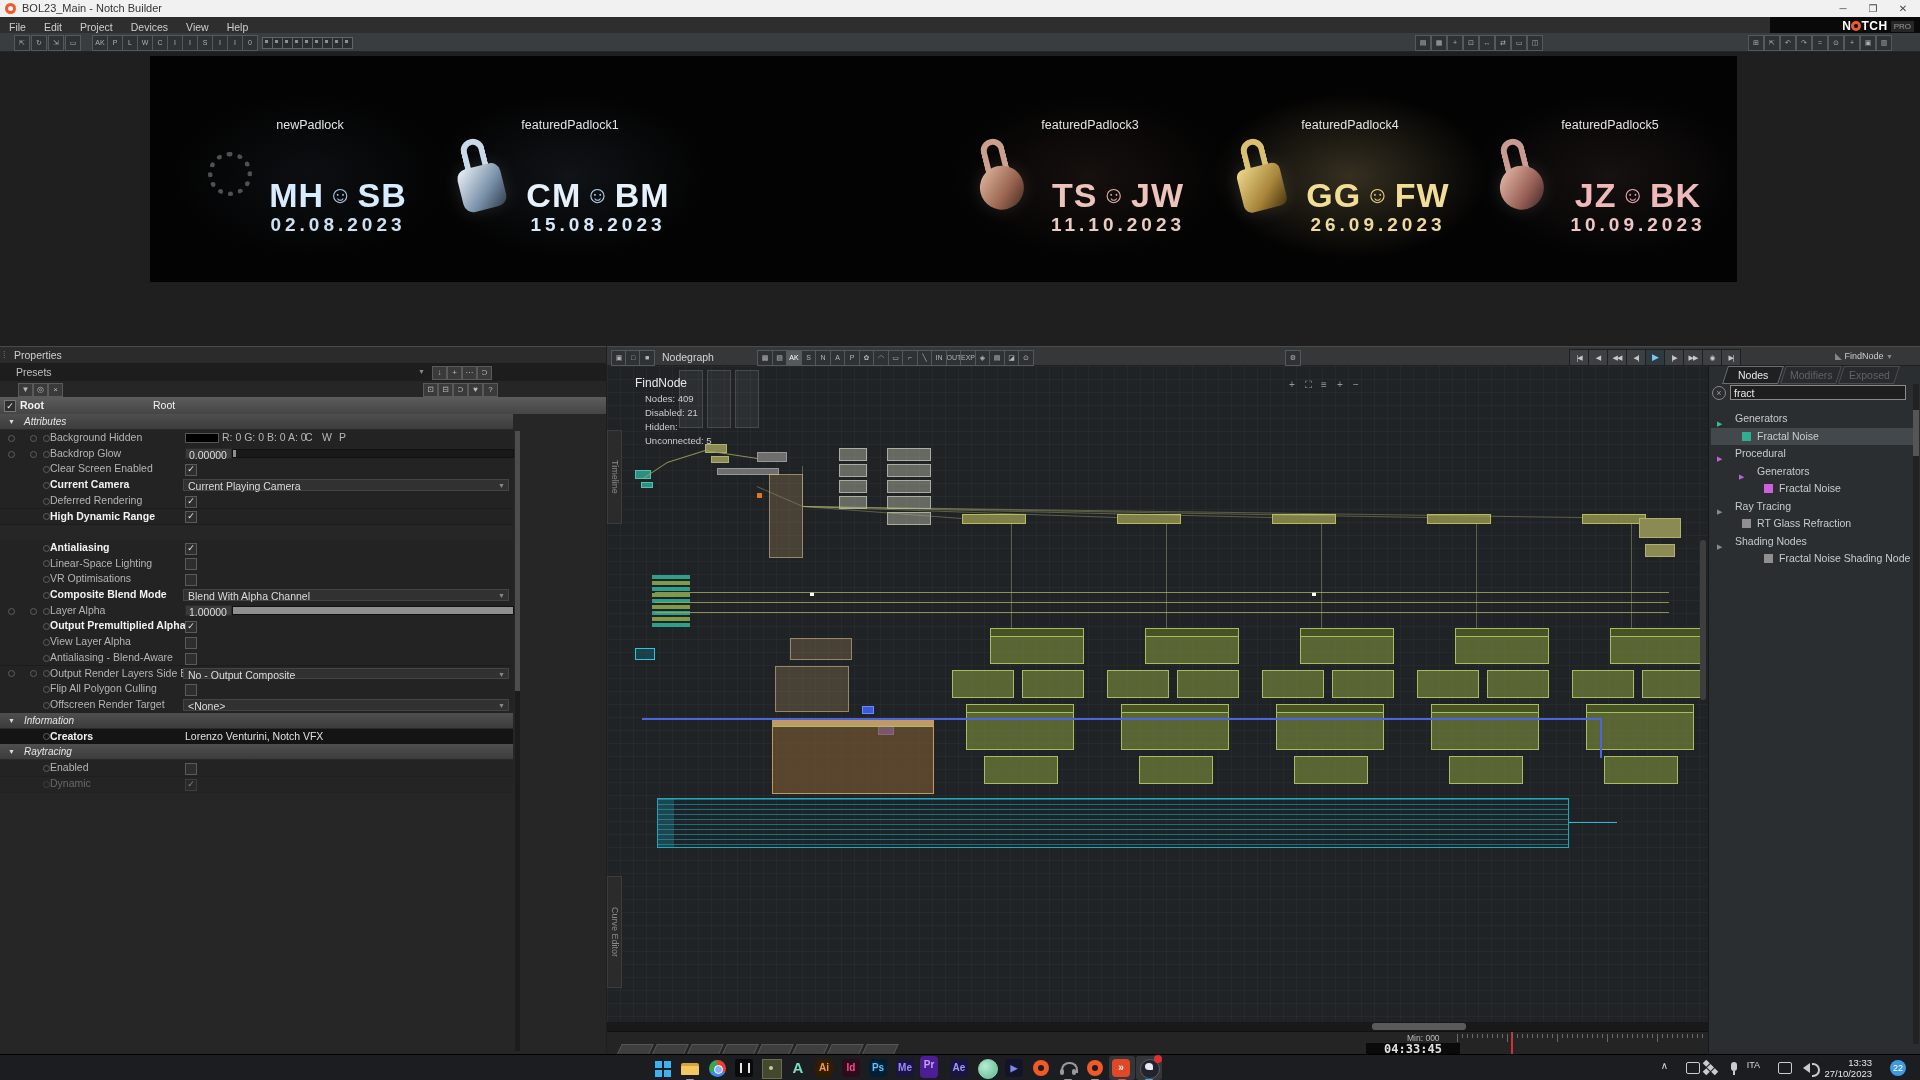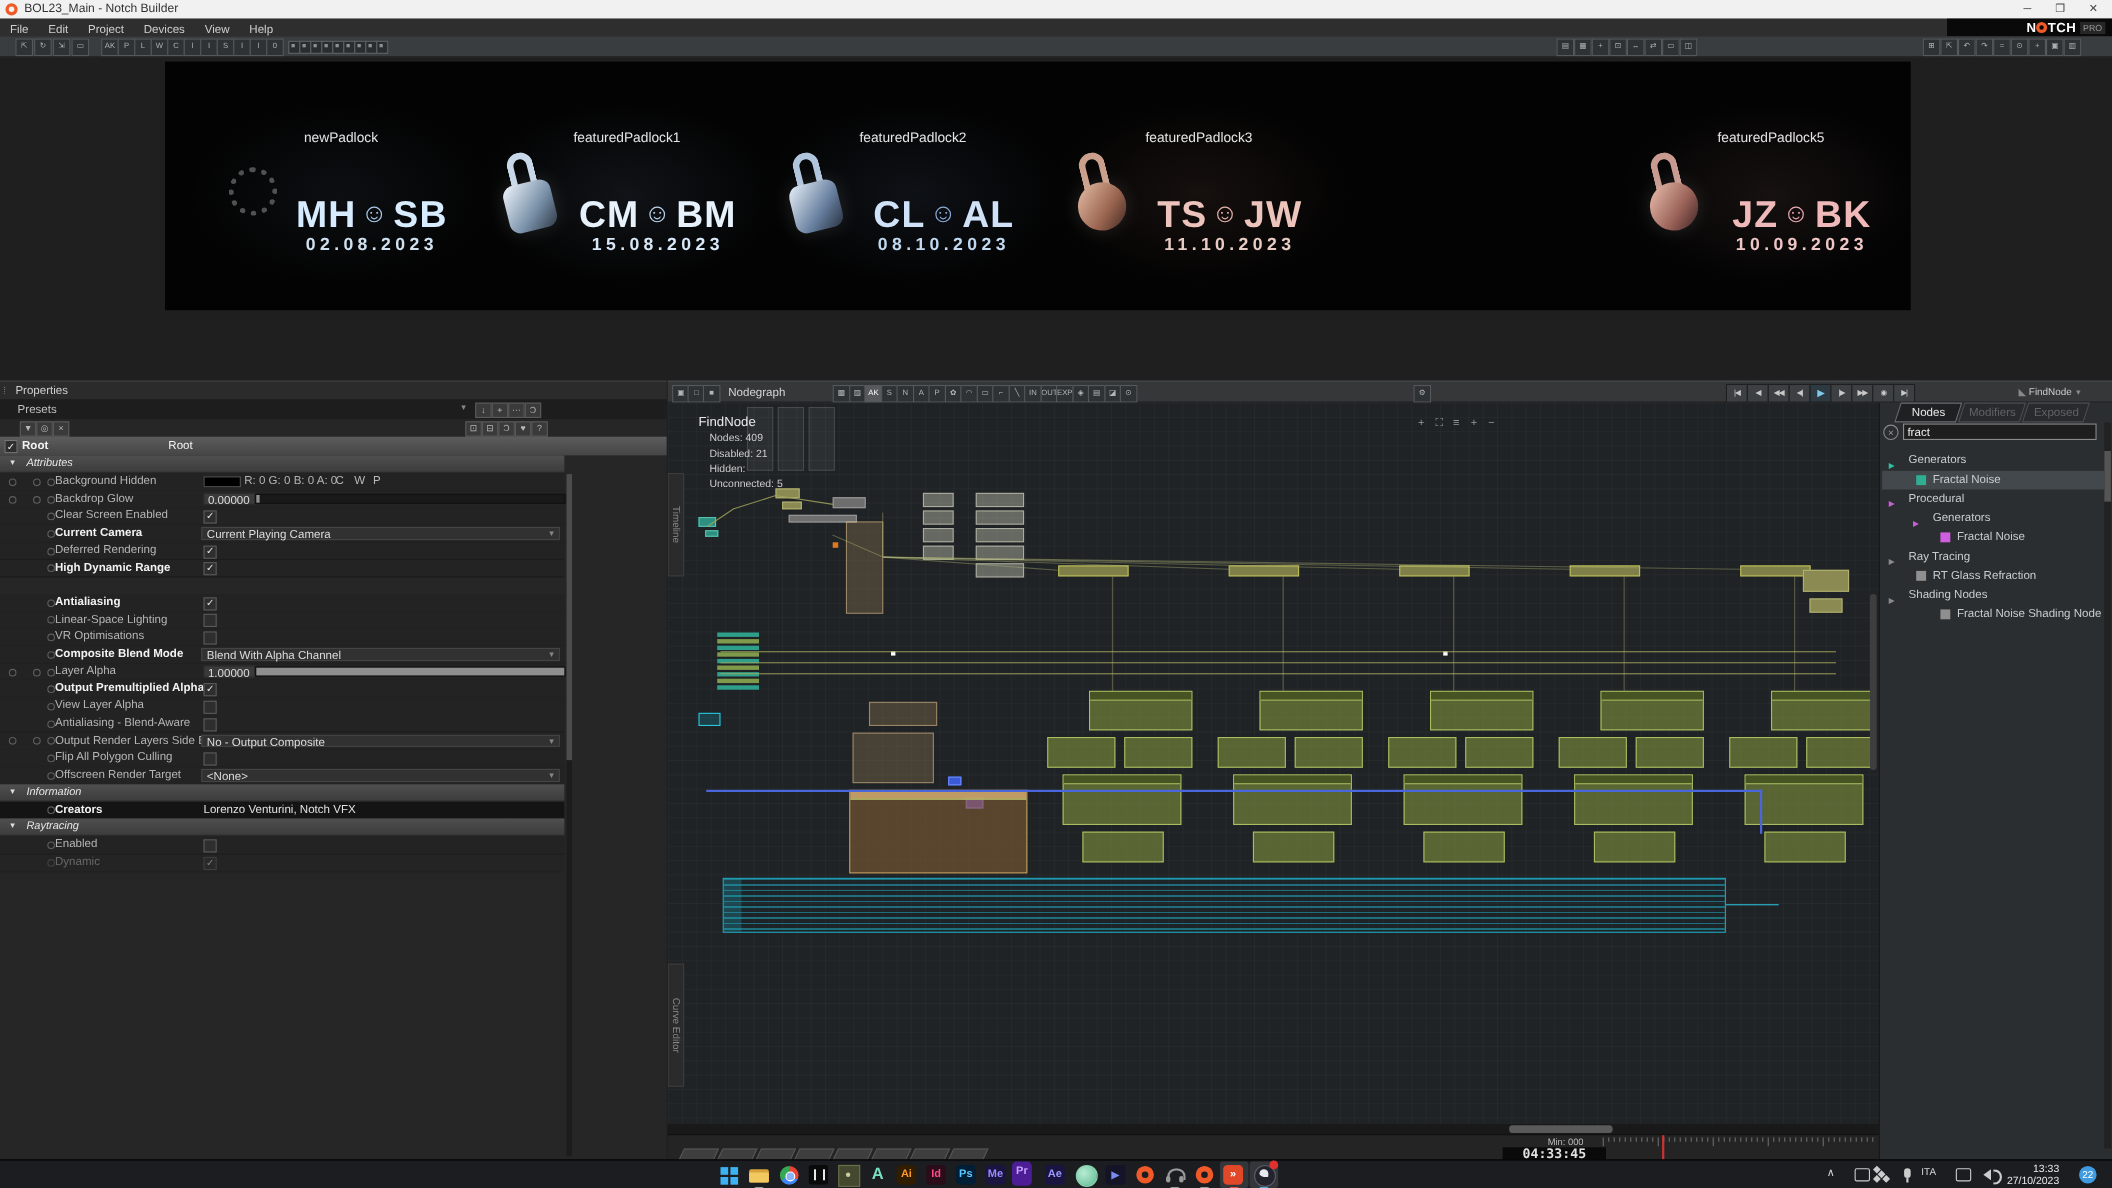--- a/index.html
+++ b/index.html
@@ -25,21 +25,21 @@
     font-size:7px;text-align:center;line-height:13px;overflow:hidden;}
   .mon{position:absolute;top:4px;width:9px;height:10px;background:#2a2d2f;border:1px solid #606468;}
   .mon:after{content:"";position:absolute;left:2px;top:2px;width:3px;height:3px;background:#8a9094;}
   
   #viewport{left:150px;top:56px;width:1587px;height:226px;background:#030303;overflow:hidden;}
   .card{position:absolute;top:0;width:260px;height:213px;}
   .card .glow{position:absolute;left:-20px;top:30px;width:300px;height:180px;border-radius:50%;}
   .card-label{position:absolute;left:0;top:62px;width:100%;text-align:center;color:#e4e4e4;font-size:12.5px;}
   .initials{position:absolute;left:58px;top:120px;width:200px;text-align:center;font-weight:bold;font-size:34px;letter-spacing:1px;}
   .initials .smiley{font-size:24px;vertical-align:4px;padding:0 4px;font-weight:normal;}
-  .pdate{position:absolute;left:58px;top:158px;width:200px;text-align:center;font-weight:bold;font-size:16px;letter-spacing:4px;}
+  .pdate{position:absolute;left:58px;top:158px;width:200px;text-align:center;font-weight:bold;font-size:19px;letter-spacing:4px;}
   .padlock{position:absolute;left:16px;top:82px;width:46px;height:76px;transform:rotate(-14deg);}
   .shackle{margin:0 auto;width:24px;height:32px;border:6px solid #ccc;border-bottom:none;border-radius:13px 13px 0 0;box-sizing:border-box;}
   .plbody{width:44px;height:44px;margin:-4px auto 0;}
   .spinner{position:absolute;left:28px;top:96px;width:34px;height:34px;border:5px dotted #6a6a6a;border-radius:50%;opacity:0.75;}
   
   #props{left:0;top:346px;width:606px;height:708px;background:#262626;border-top:1px solid #4a4a4a;}
   #props-header{left:0;top:0;width:606px;height:16px;background:#2b2b2b;color:#cfcfcf;font-size:10.5px;line-height:16px;}
   #props-grip{left:3px;top:0;color:#777;font-size:9px;line-height:16px;}
   #presets-bar{left:0;top:16px;width:606px;height:18px;background:#1d1d1d;color:#c0c0c0;font-size:10.5px;line-height:18px;}
   #filter-bar{left:0;top:34px;width:606px;height:16px;background:#262626;}
@@ -221,39 +221,39 @@
     <div class="card" style="left: 290px;">
       <div class="glow" style="background: radial-gradient(rgba(130, 160, 200, 0.1) 0%, transparent 65%);"></div>
       <div class="card-label">featuredPadlock1</div>
       <div class="padlock">
         <div class="shackle" style="border-color: rgb(200, 216, 232);"></div>
         <div class="plbody" style="background: linear-gradient(135deg, rgb(240, 246, 252), rgb(120, 144, 168) 60%, rgb(48, 58, 72)); border-radius: 10px; box-shadow: rgba(255, 255, 255, 0.12) 0px 0px 18px;"></div>
       </div>
       <div class="initials" style="color: rgb(230, 241, 251);"><span>CM</span><span class="smiley" style="color:#b8d0e8">☺</span><span>BM</span></div>
       <div class="pdate" style="color: rgb(216, 232, 248);">15.08.2023</div>
     </div>
-    <div class="card" style="left: 550px;">
-      <div class="glow" style="background: radial-gradient(rgba(110, 140, 190, 0.1) 0%, transparent 65%);"></div>
-      <div class="card-label">featuredPadlock2</div>
-      <div class="padlock">
-        <div class="shackle" style="border-color: rgb(176, 196, 220);"></div>
-        <div class="plbody" style="background: linear-gradient(135deg, rgb(232, 240, 248), rgb(104, 128, 160) 60%, rgb(40, 50, 64)); border-radius: 10px; box-shadow: rgba(255, 255, 255, 0.12) 0px 0px 18px;"></div>
-      </div>
-      <div class="initials" style="color: rgb(207, 226, 248);"><span>CL</span><span class="smiley" style="color:#88aad8">☺</span><span>AL</span></div>
-      <div class="pdate" style="color: rgb(192, 216, 240);">08.10.2023</div>
-    </div>
     <div class="card" style="left: 810px;">
       <div class="glow" style="background: radial-gradient(rgba(190, 130, 110, 0.1) 0%, transparent 65%);"></div>
       <div class="card-label">featuredPadlock3</div>
       <div class="padlock">
         <div class="shackle" style="border-color: rgb(202, 160, 140);"></div>
         <div class="plbody" style="background: linear-gradient(135deg, rgb(232, 192, 168), rgb(154, 101, 80) 60%, rgb(60, 38, 32)); border-radius: 50%; box-shadow: rgba(255, 255, 255, 0.12) 0px 0px 18px;"></div>
       </div>
       <div class="initials" style="color: rgb(237, 196, 188);"><span>TS</span><span class="smiley" style="color:#e0b0a8">☺</span><span>JW</span></div>
       <div class="pdate" style="color: rgb(232, 204, 196);">11.10.2023</div>
+    </div>
+    <div class="card" style="left: 1070px;">
+      <div class="glow" style="background: radial-gradient(rgba(170, 150, 100, 0.3) 0%, transparent 65%);"></div>
+      <div class="card-label">featuredPadlock4</div>
+      <div class="padlock">
+        <div class="shackle" style="border-color: rgb(216, 192, 112);"></div>
+        <div class="plbody" style="background: linear-gradient(135deg, rgb(240, 220, 144), rgb(168, 133, 58) 60%, rgb(70, 50, 16)); border-radius: 8px; box-shadow: rgba(255, 255, 255, 0.12) 0px 0px 18px;"></div>
+      </div>
+      <div class="initials" style="color: rgb(242, 221, 150);"><span>GG</span><span class="smiley" style="color:#e8d080">☺</span><span>FW</span></div>
+      <div class="pdate" style="color: rgb(238, 218, 154);">26.09.2023</div>
     </div>
     <div class="card" style="left: 1330px;">
       <div class="glow" style="background: radial-gradient(rgba(200, 140, 140, 0.1) 0%, transparent 65%);"></div>
       <div class="card-label">featuredPadlock5</div>
       <div class="padlock">
         <div class="shackle" style="border-color: rgb(200, 154, 144);"></div>
         <div class="plbody" style="background: linear-gradient(135deg, rgb(238, 196, 180), rgb(154, 98, 88) 60%, rgb(56, 34, 36)); border-radius: 50%; box-shadow: rgba(255, 255, 255, 0.12) 0px 0px 18px;"></div>
       </div>
       <div class="initials" style="color: rgb(239, 185, 186);"><span>JZ</span><span class="smiley" style="color:#e8a8b0">☺</span><span>BK</span></div>
       <div class="pdate" style="color: rgb(238, 198, 198);">10.09.2023</div>

